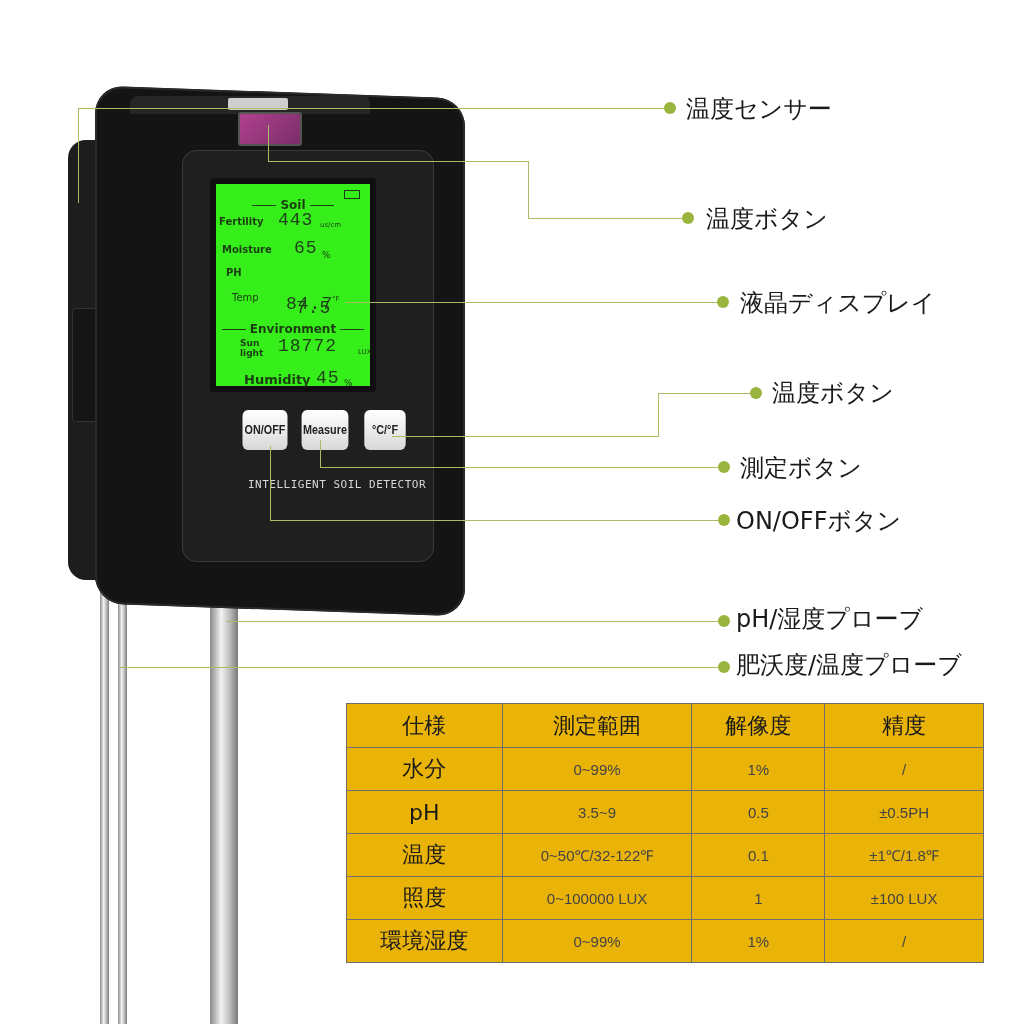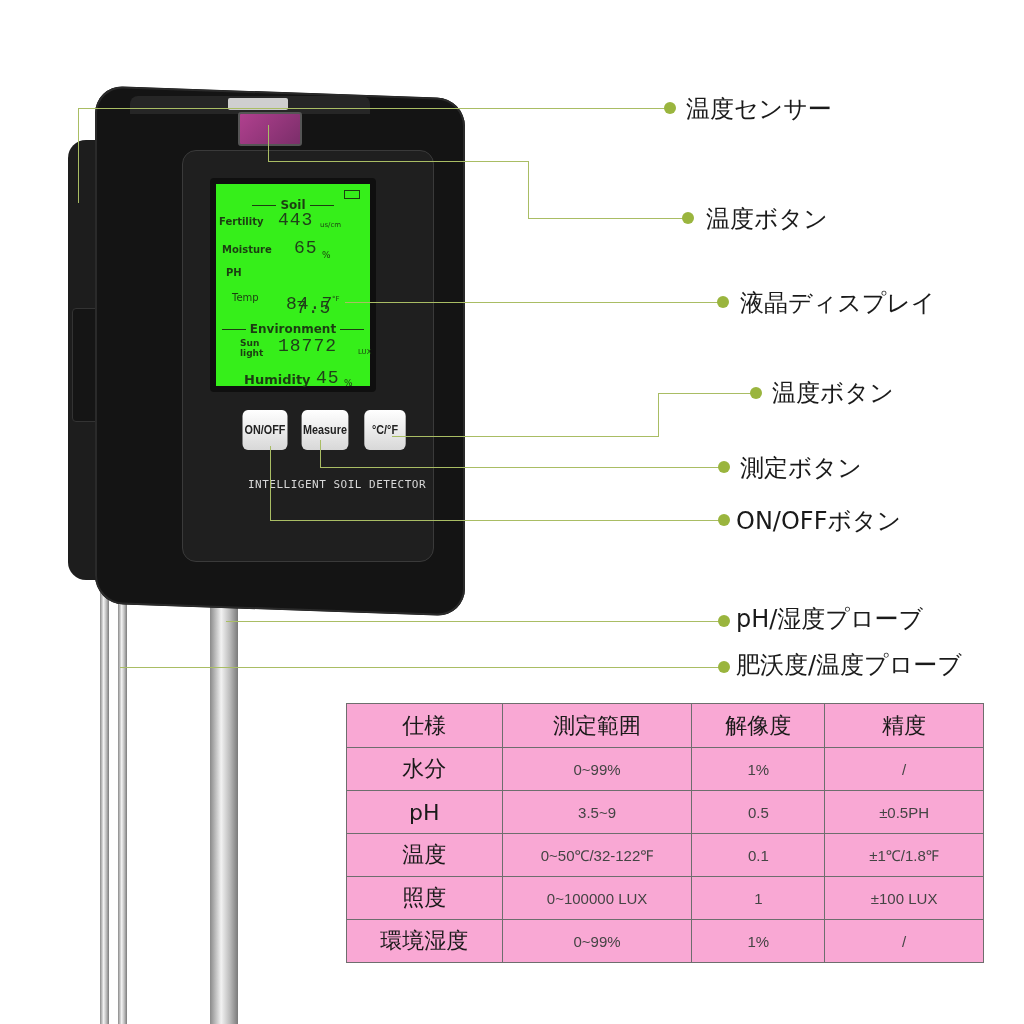--- a/index.html
+++ b/index.html
@@ -25,21 +25,21 @@
   .battery { position:absolute; right:10px; top:6px; width:14px; height:7px; border:1px solid #1c3d12; font-size:0; }
   .btn { position:absolute; top:410px; height:40px; background:linear-gradient(#ffffff,#d8d8d8); border-radius:6px;
          font-family:"Liberation Sans", sans-serif; font-weight:bold; font-size:12px; color:#222; display:flex; align-items:center; justify-content:center; transform:scaleX(0.9); }
   .brand { left:248px; top:478px; font-family:"DejaVu Sans Mono", monospace; font-size:11px; color:#d8d8d8; letter-spacing:0.5px; }
   .probe { background:linear-gradient(90deg,#8a8a8a,#f2f2f2 40%,#bdbdbd 70%,#7a7a7a); }
   
   .line { background:#a9bd64; }
   .dot { width:12px; height:12px; border-radius:50%; background:#9ab53e; }
   .callout-label { font-size:24px; color:#1a1a1a; white-space:nowrap; font-family:"DejaVu Sans", sans-serif; }
   
-  .spec-table { left:346px; top:703px; width:638px; border-collapse:collapse; background:#f9a8d4; }
+  .spec-table { left:346px; top:703px; width:638px; border-collapse:collapse; background:#eab308; }
   .spec-table td, .spec-table th { border:1px solid #6e6e6e; text-align:center; height:42px; padding:0; }
   .spec-table th { font-weight:normal; font-size:22px; height:43px; }
   .spec-table td.name { font-size:22px; }
   .spec-table td.v { font-family:"Liberation Sans", sans-serif; font-size:15px; color:#444; }
 </style>
 </head>
 <body>
 
 <div class="abs probe" style="left:100px;top:410px;width:9px;height:614px;"></div>
 <div class="abs probe" style="left:118px;top:410px;width:9px;height:614px;"></div>

